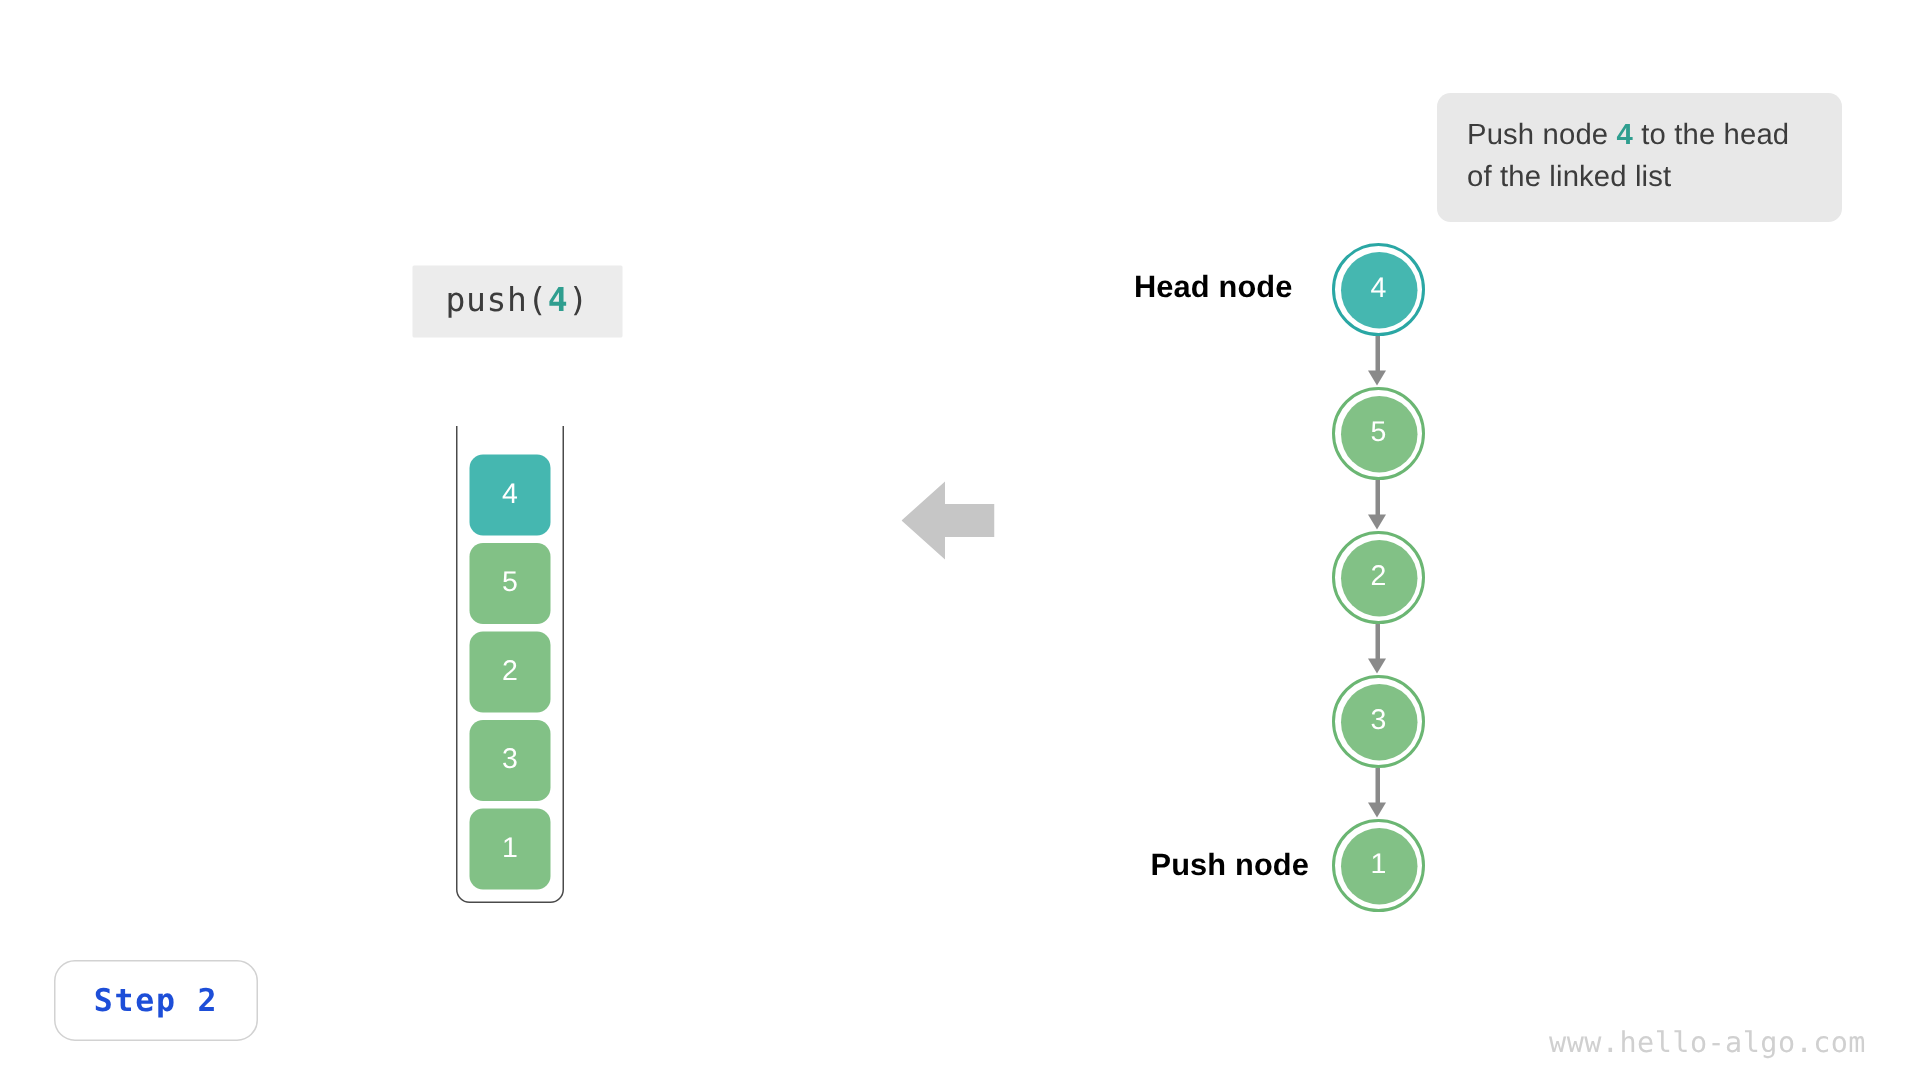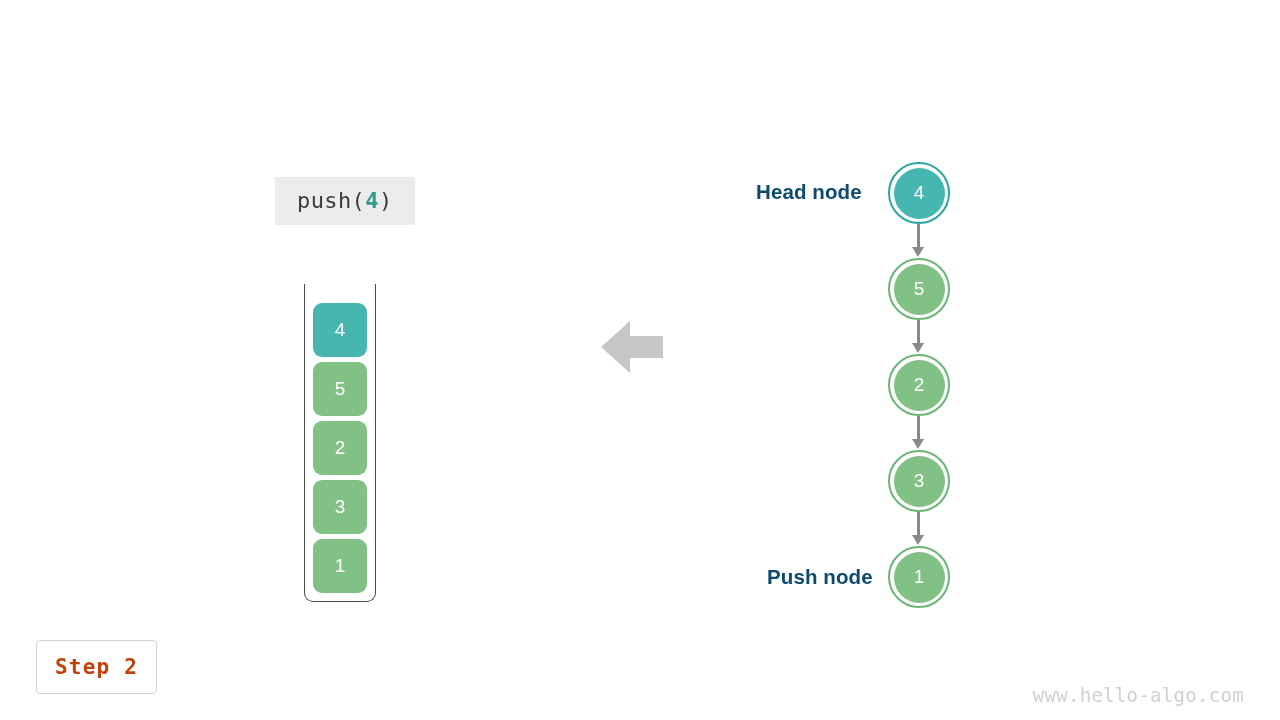--- a/index.html
+++ b/index.html
@@ -138,61 +138,64 @@
     left: 42px;
     width: 0; height: 0;
     border-left: 6.6px solid transparent;
     border-right: 6.6px solid transparent;
     border-top: 10px solid #8a8a8a;
   }
   .ll-label {
     position: absolute;
     font-size: 20.5px;
     font-weight: 700;
-    color: #0c4a6e;
+    color: #000000;
     white-space: nowrap;
     text-align: right;
     letter-spacing: 0.1px;
   }
   .ll-label.head { left: 756px; top: 180px; }
   .ll-label.tail { left: 767px; top: 565px; }
 
   
   .step-badge {
     position: absolute;
     left: 36px; top: 640px;
-    width: 121px; height: 54px;
+    width: 136px; height: 54px;
     background: #ffffff;
     border: 1.3px solid #d2d2d2;
-    border-radius: 4px;
+    border-radius: 14px;
     display: flex;
     align-items: center;
     justify-content: center;
     font-family: "DejaVu Sans Mono", monospace;
     font-size: 21px;
     font-weight: 700;
-    color: #c2410c;
+    color: #1d4ed8;
     letter-spacing: 1.2px;
   }
 
   
   .watermark {
     position: absolute;
     right: 36px; bottom: 14px;
     font-family: "DejaVu Sans Mono", monospace;
     font-size: 19px;
     color: #d0d0d0;
     letter-spacing: 0.3px;
   }
 </style>
 </head>
 <body>
 
 <div id="stage">
 
+  <div class="callout">
+    <span>Push node </span><span class="hl">4</span><span> to the head of the linked list</span>
+  </div>
 
   <div class="oplabel">
     <span>push(</span><span class="hl">4</span><span>)</span>
   </div>
 
   <div class="stack-wrap">
     <div class="stack-box"></div>
     <div class="stack-items" id="stack-items">
         <div class="stack-cell" style="background: rgb(69, 183, 176);">4</div>
         <div class="stack-cell" style="background: rgb(130, 193, 134);">5</div>

